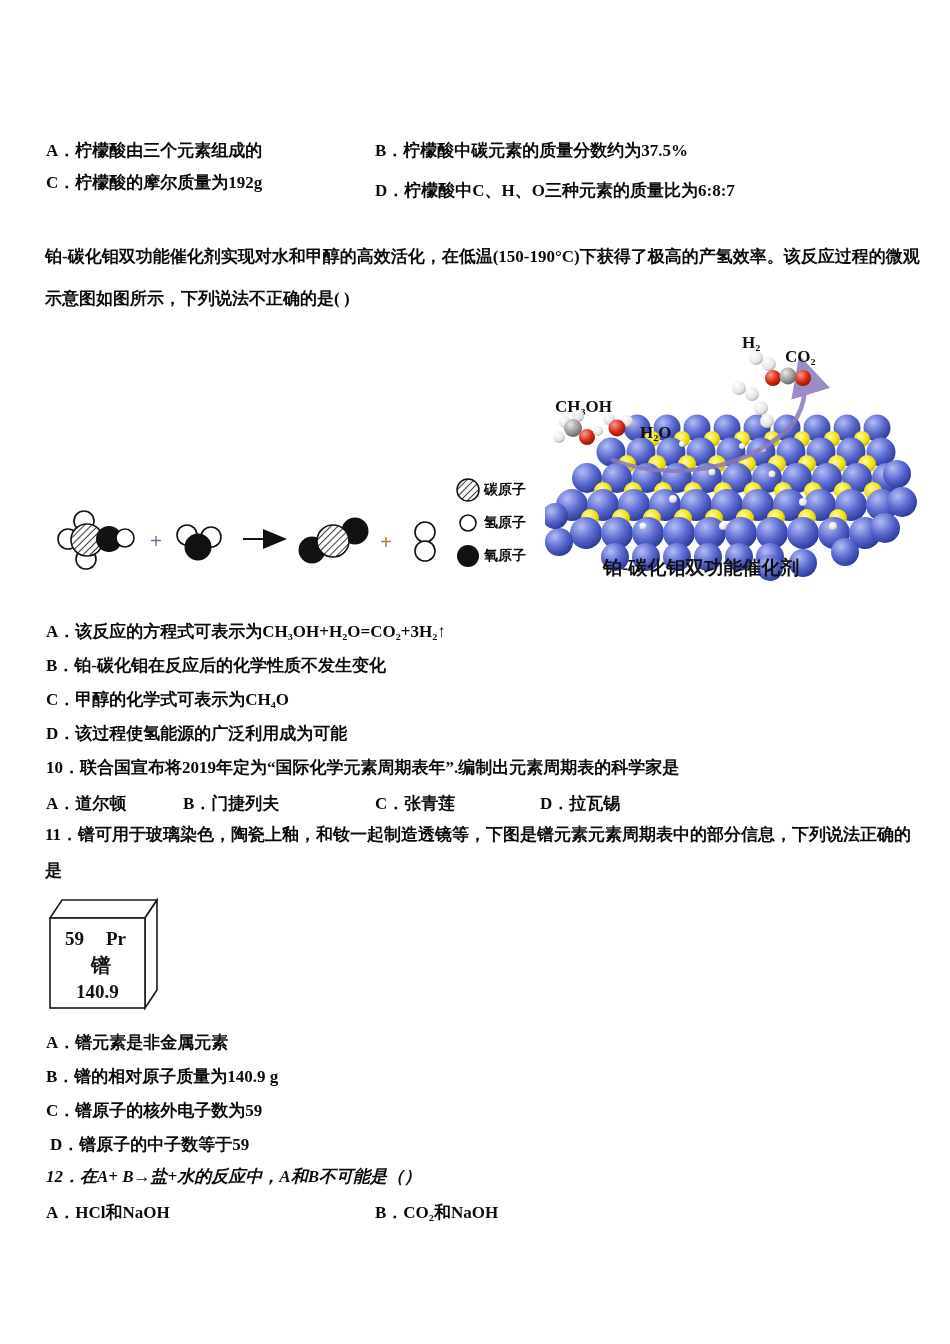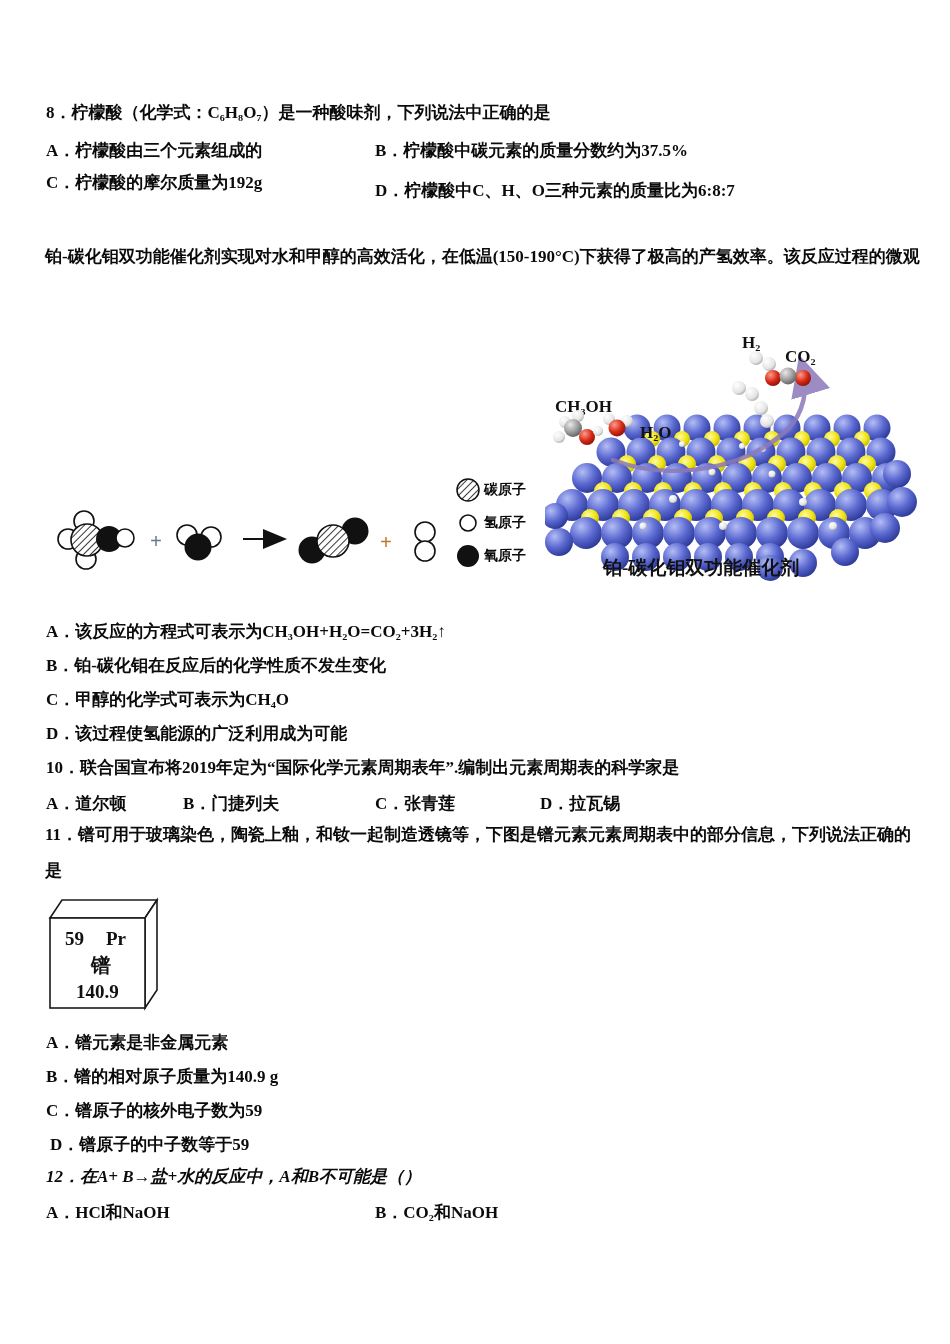--- a/index.html
+++ b/index.html
@@ -9,27 +9,27 @@
   .legend{position:absolute;left:455px;top:478px;display:flex;flex-direction:column;gap:9px;}
   .legend-row{display:flex;align-items:center;gap:3px;height:24px;}
   .legend-row .lab{font-weight:bold;font-size:14px;}
   svg text{font-family:"Liberation Serif","DejaVu Serif",serif;}
 </style>
 </head>
 <body>
 
 <div class="page">
 
-  <div class="t" style="left:46px;top:103px;">8．柠檬酸（化学式：C₆H₈O₇）是一种酸味剂，下列说法中正确的是</div>
   <div class="t" style="left:46px;top:141px;">A．柠檬酸由三个元素组成的</div>
   <div class="t" style="left:375px;top:141px;">B．柠檬酸中碳元素的质量分数约为37.5%</div>
   <div class="t" style="left:46px;top:173px;">C．柠檬酸的摩尔质量为192g</div>
   <div class="t" style="left:375px;top:181px;">D．柠檬酸中C、H、O三种元素的质量比为6:8:7</div>
 
   <div class="t" style="left:45px;top:247px;">铂-碳化钼双功能催化剂实现对水和甲醇的高效活化，在低温(150-190°C)下获得了极高的产氢效率。该反应过程的微观</div>
+  <div class="t" style="left:45px;top:289px;">示意图如图所示，下列说法不正确的是(  )</div>
 
   <svg style="position:absolute;left:40px;top:477px;" width="410" height="125" viewBox="0 0 410 125">
     <defs>
       <pattern id="hatchL" patternUnits="userSpaceOnUse" width="5" height="5" patternTransform="rotate(45)">
         <rect width="5" height="5" fill="#ffffff"></rect>
         <line x1="0" y1="0" x2="0" y2="5" stroke="#111111" stroke-width="1.7"></line>
       </pattern>
       <marker id="blkArr" markerWidth="12" markerHeight="10" refX="10" refY="5" orient="auto">
         <path d="M0,0 L12,5 L0,10 z" fill="#111111"></path>
       </marker>

